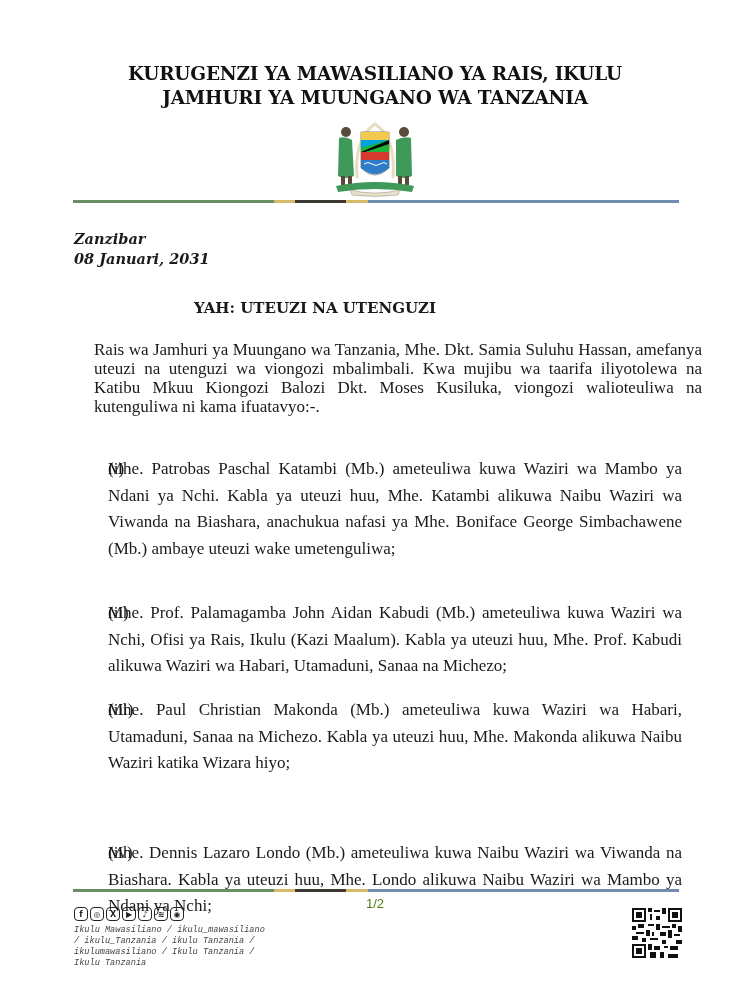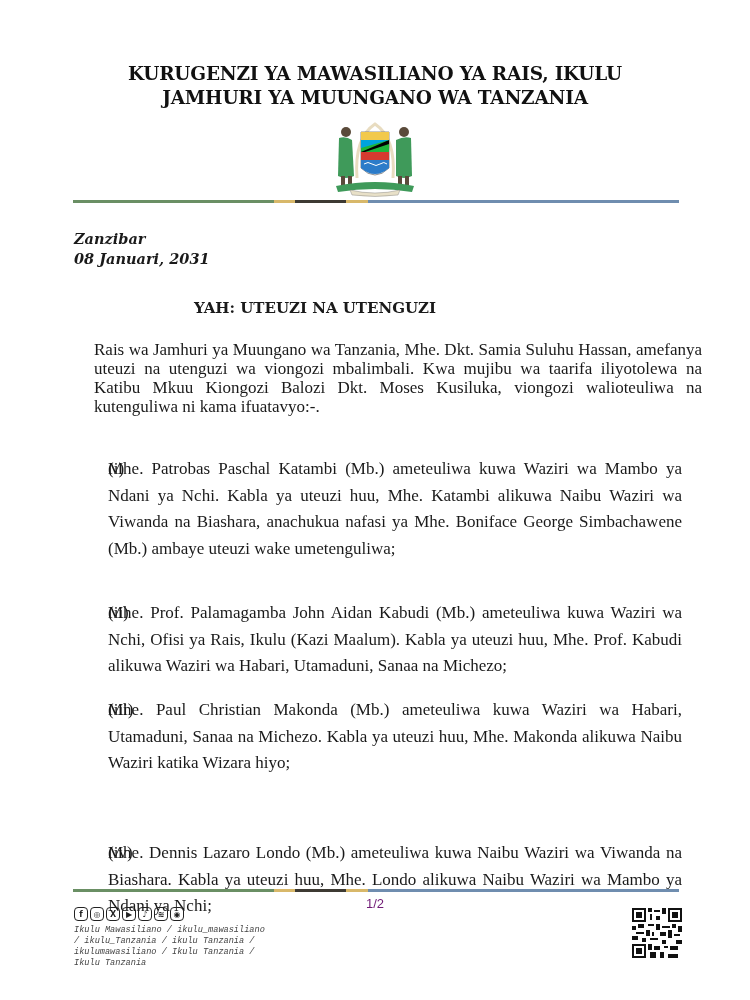--- a/index.html
+++ b/index.html
@@ -28,21 +28,21 @@
   .intro { top: 340px; }
 
   .item { position: absolute; left: 108px; width: 574px; font-family: "Liberation Serif", serif; font-size: 17px; line-height: 26.5px; }
   .item .num { position: absolute; left: 0; top: 0; width: 34px; }
   .item .txt { display: block; text-align: justify; text-align-last: left; }
   .item-1 { top: 456px; }
   .item-2 { top: 600px; }
   .item-3 { top: 697px; }
   .item-4 { top: 840px; }
 
-  .page-num { position: absolute; left: 0; width: 750px; top: 896px; text-align: center; font-family: "Liberation Sans", sans-serif; font-size: 13px; color: #701a75; }
+  .page-num { position: absolute; left: 0; width: 750px; top: 896px; text-align: center; font-family: "Liberation Sans", sans-serif; font-size: 13px; color: #4d7c0f; }
 
   .social { position: absolute; left: 74px; top: 907px; display: flex; gap: 2px; }
   .social .ic { width: 14px; height: 14px; border: 1.5px solid #222; border-radius: 4px; box-sizing: border-box; display: flex; align-items: center; justify-content: center; font-family: "DejaVu Sans", sans-serif; font-size: 8px; font-weight: bold; color: #222; }
   .handles { position: absolute; left: 74px; top: 925px; font-family: Liberation Mono, monospace; font-style: italic; font-size: 8.6px; line-height: 11px; color: #444; width: 200px; }
 
   .qr { position: absolute; left: 632px; top: 908px; width: 50px; height: 50px; }
 </style>
 </head>
 <body>
 

